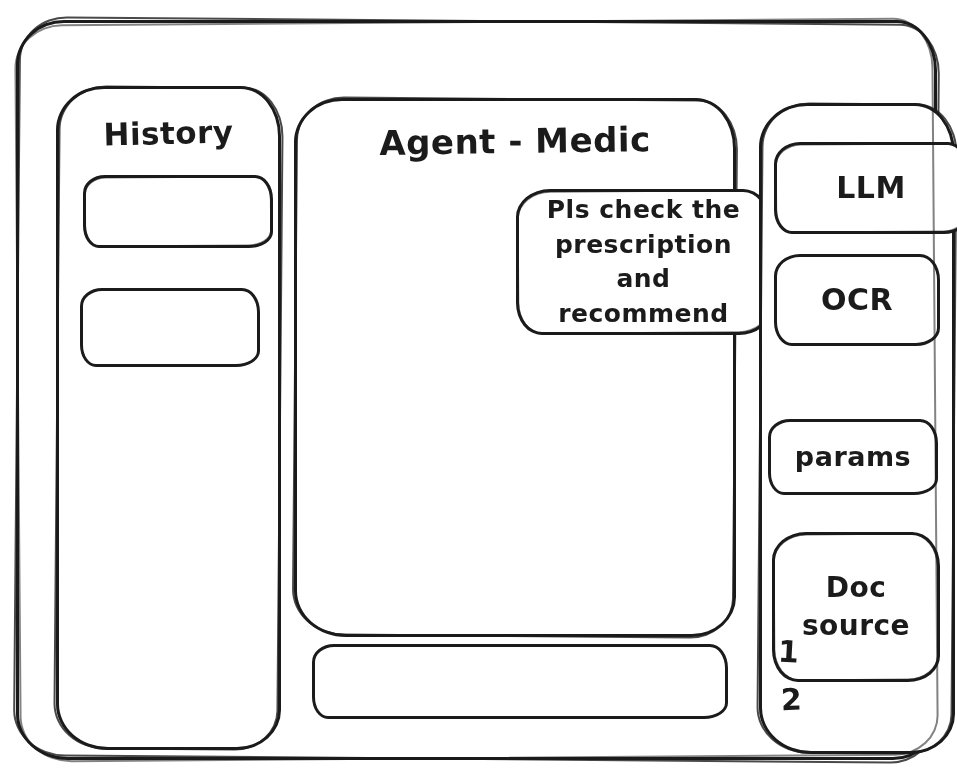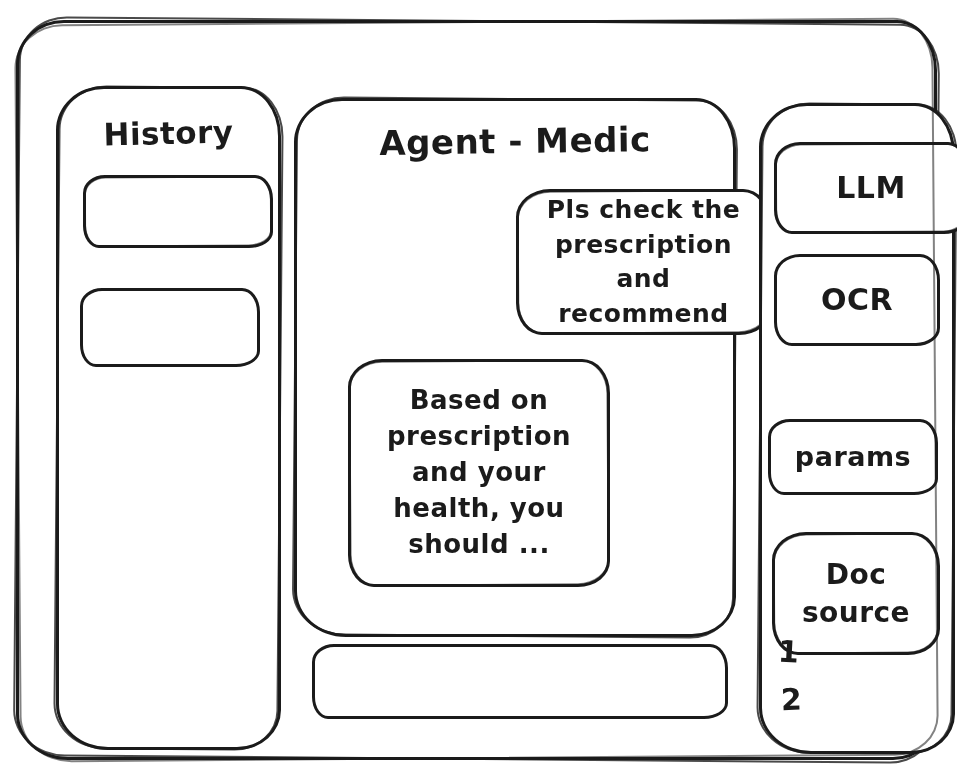--- a/index.html
+++ b/index.html
@@ -88,21 +88,21 @@
 
   
   .tools-panel { left: 740px; top: 80px; width: 196px; height: 651px; }
   .tool-btn {
     display: flex; align-items: center; justify-content: center;
     font-size: 30px; cursor: pointer; text-align: center; line-height: 1.35;
   }
   .tool-llm    { left: 12px; top: 36px;  width: 194px; height: 92px; }
   .tool-ocr    { left: 12px; top: 148px; width: 166px; height: 92px; }
   .tool-params { left: 6px;  top: 313px; width: 170px; height: 76px; font-size: 27px; }
-  .tool-doc    { left: 10px; top: 426px; width: 168px; height: 123px; font-size: 28px; }
+  .tool-doc    { left: 10px; top: 426px; width: 168px; height: 150px; font-size: 28px; }
   .doc-num {
     position: absolute; font-size: 30px; font-weight: 600;
   }
   .doc-num-1 { left: 16px; top: 528px; transform: rotate(3deg); }
   .doc-num-2 { left: 19px; top: 576px; transform: rotate(-2deg); }
 </style>
 </head>
 <body>
 
 <div class="sk dbl dbl2 r-big frame">
@@ -111,21 +111,20 @@
     <div class="hand tilt-a history-title">History</div>
     <div class="sk dbl2 r-sm hist-item-1"></div>
     <div class="sk r-sm hist-item-2"></div>
   </div>
 
   <div class="sk dbl r-big chat-panel">
     <div class="hand tilt-b chat-title">Agent - Medic</div>
 
     <div class="sk dbl2 r-med bubble bubble-user hand">Pls check the prescription and recommend</div>
 
-    <div class="sk dbl2 r-med bubble bubble-agent hand">Based on prescription and your health, you should ...</div>
 
     <input class="chat-input" type="text" value="" style="">
   </div>
 
   <div class="sk dbl r-big tools-panel">
     <div class="sk dbl2 r-pill tool-btn hand tool-llm">LLM</div>
 
     <div class="sk r-pill tool-btn hand tool-ocr">OCR</div>
 
     <div class="sk r-sm tool-btn hand tool-params">params</div>

